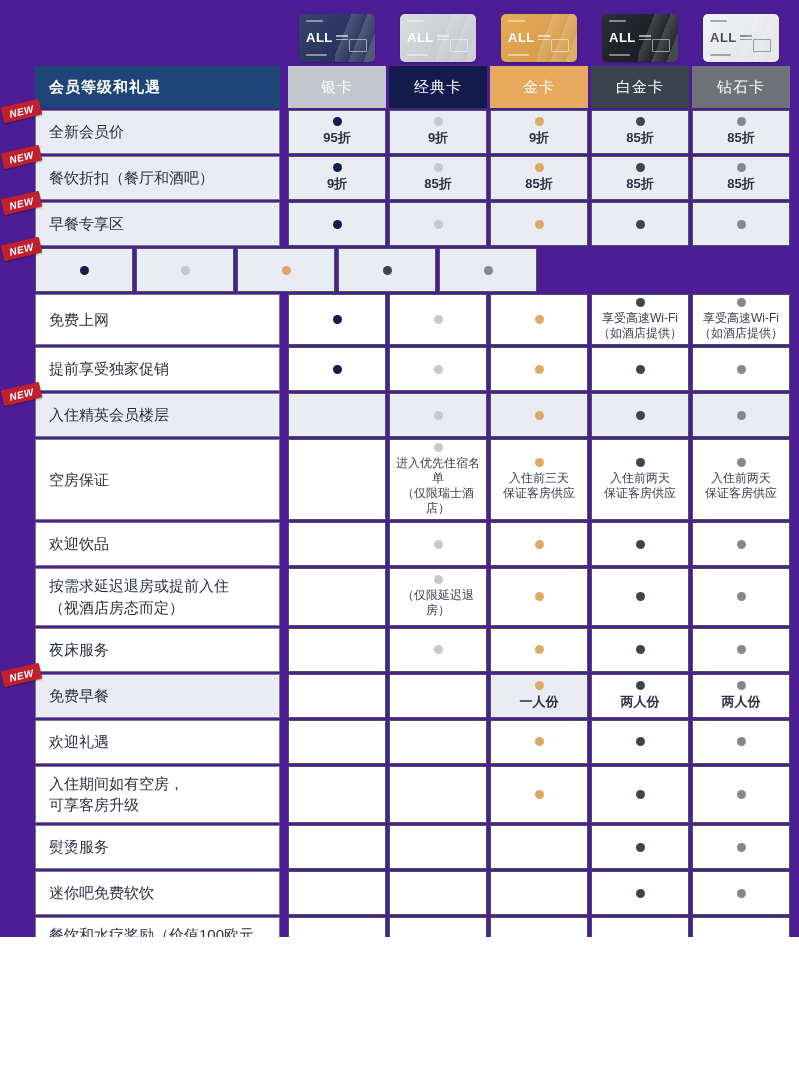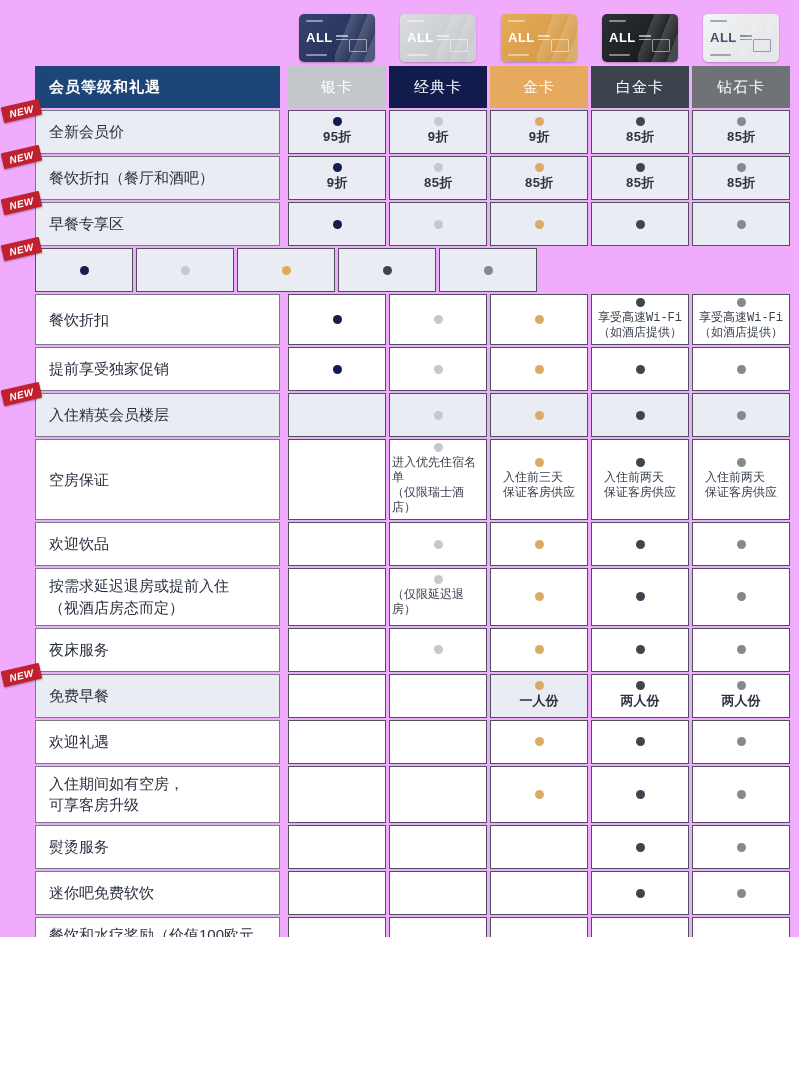--- a/index.html
+++ b/index.html
@@ -1,17 +1,17 @@
 <!DOCTYPE html>
 <html><head>
 <meta charset="utf-8">
 <style>
   html,body{margin:0;padding:0;background:#ffffff;}
   body{font-family:"Liberation Sans","DejaVu Sans",sans-serif;-webkit-font-smoothing:antialiased;}
-  .page{position:relative;width:799px;height:937px;background:#f0abfc;overflow:hidden;}
+  .page{position:relative;width:799px;height:937px;background:#4c1d95;overflow:hidden;}
 
   
   .cards-row{display:flex;margin:10px 0 4px 288px;}
   .card-slot{width:98px;margin-right:3px;display:flex;justify-content:center;align-items:flex-end;height:52px;}
   .card{position:relative;width:76px;height:48px;border-radius:5px;box-shadow:0 1px 2px rgba(0,0,0,.25);overflow:hidden;}
   .card .chip-line{position:absolute;left:7px;height:2px;border-radius:1px;background:currentColor;opacity:.45;}
   .card .chip-line.top{top:6px;width:17px;}
   .card .chip-line.bottom{bottom:6px;width:21px;}
   .card-logo{position:absolute;left:7px;top:17px;display:flex;align-items:center;}
   .card-logo .all{font-weight:800;font-size:13px;letter-spacing:.5px;line-height:1;}
@@ -32,21 +32,21 @@
 
   .row{display:flex;margin-bottom:2px;position:relative;}
   .row-label{width:245px;margin-right:8px;box-sizing:border-box;border:1px solid #757a83;background:#fff;
     display:flex;align-items:center;padding:6px 8px 6px 13px;font-size:15px;color:#2a3140;line-height:1.45;
     white-space:pre-line;min-height:44px;font-weight:500;}
   .cell{width:98px;margin-right:3px;box-sizing:border-box;border:1px solid #4d525a;background:#fff;
     display:flex;flex-direction:column;align-items:center;justify-content:center;min-height:44px;padding:3px 2px;}
   .cell:last-child{margin-right:0;}
   .shaded{background:#e9ecf3 !important;}
   .dot{width:9px;height:9px;border-radius:50%;flex:0 0 auto;}
-  .cell-note{margin-top:4px;font-size:12px;color:#3a414e;line-height:1.25;white-space:pre-line;font-family:Liberation Mono, monospace;}
+  .cell-note{margin-top:4px;font-size:12px;color:#3a414e;text-align:center;line-height:1.25;white-space:pre-line;}
   .cell-note.big{font-size:13px;font-weight:600;color:#2b3140;}
 
   
   .new-badge{position:absolute;left:-33px;top:-7px;background:#c1202f;color:#fff;font-size:10px;font-weight:bold;
     font-style:italic;letter-spacing:.5px;padding:2.5px 7px;transform:rotate(-13deg);border-radius:1px;
     box-shadow:0 1px 2px rgba(0,0,0,.35);z-index:3;}
 </style>
 </head>
 <body>
 
@@ -221,21 +221,21 @@
             <span class="dot" style="background: rgb(220, 171, 99);"></span>
           </div>
           <div class="cell shaded">
             <span class="dot" style="background: rgb(61, 69, 79);"></span>
           </div>
           <div class="cell shaded">
             <span class="dot" style="background: rgb(133, 136, 141);"></span>
           </div>
         </div>
         <div class="row">
-          <div class="row-label">餐饮折扣</div>
+          <div class="row-label">免费上网</div>
           <div class="cell">
             <span class="dot" style="background: rgb(20, 27, 77);"></span>
           </div>
           <div class="cell">
             <span class="dot" style="background: rgb(198, 200, 205);"></span>
           </div>
           <div class="cell">
             <span class="dot" style="background: rgb(220, 171, 99);"></span>
           </div>
           <div class="cell">

